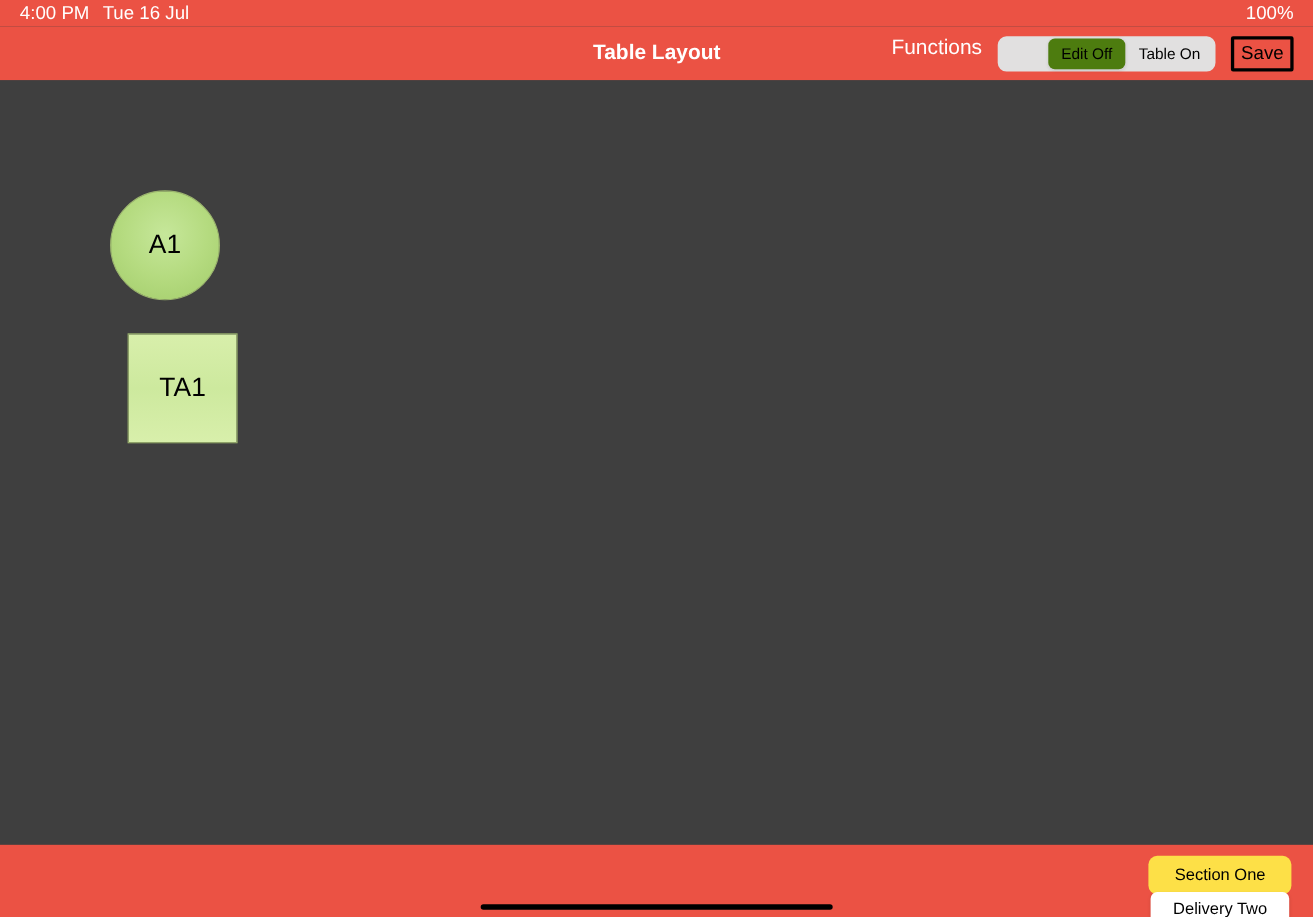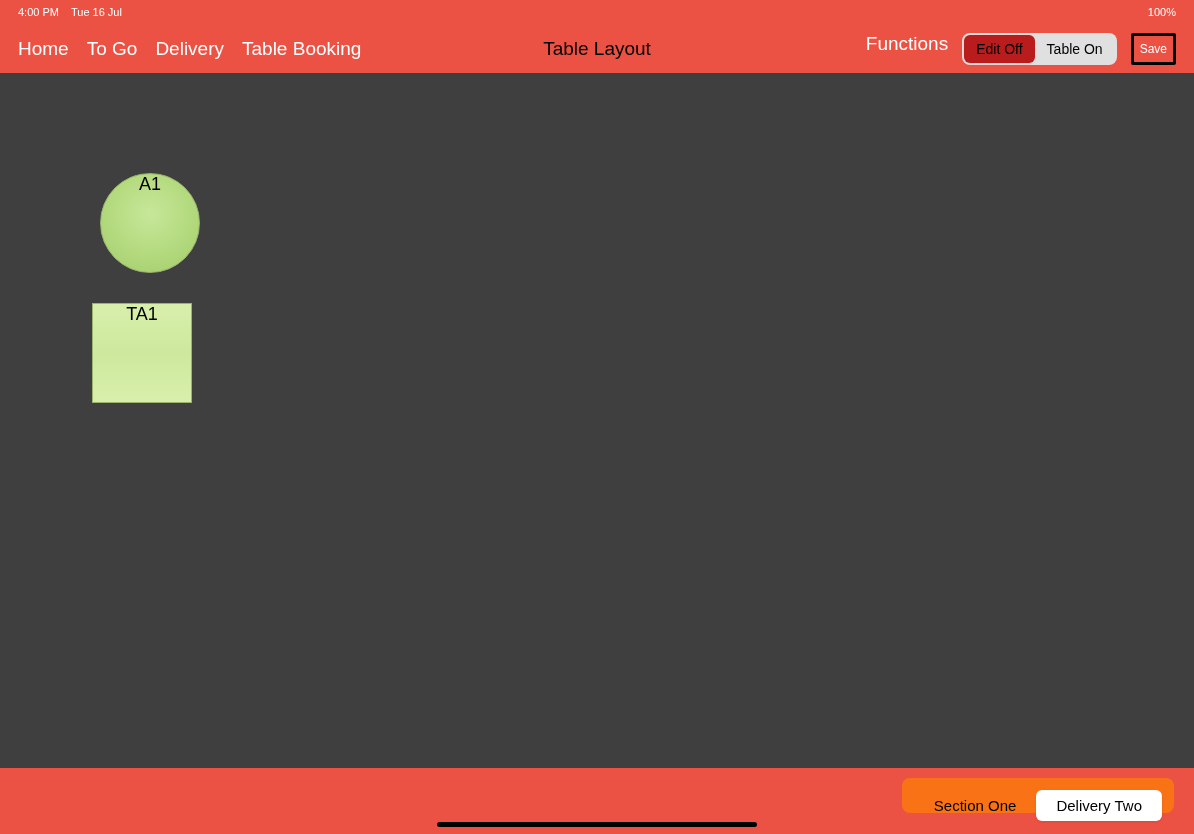--- a/index.html
+++ b/index.html
@@ -15,21 +15,21 @@
       background: #3f3f3f;
     }
     .status-bar {
       height: 24px;
       background: #eb5244;
       display: flex;
       align-items: center;
       justify-content: space-between;
       padding: 0 18px;
       color: #fff;
-      font-size: 11px;
+      font-size: 17px;
       font-weight: 500;
     }
     .status-left {
       display: flex;
       gap: 12px;
       align-items: center;
     }
     .status-right {
       display: flex;
       gap: 6px;
@@ -52,23 +52,23 @@
     .nav-link {
       color: #fff;
       font-size: 19px;
       font-weight: 400;
       cursor: pointer;
     }
     .nav-title {
       position: absolute;
       left: 50%;
       transform: translateX(-50%);
-      color: #000000;
+      color: #ffffff;
       font-size: 19px;
-      font-weight: 400;
+      font-weight: 700;
     }
     .nav-right {
       margin-left: auto;
       display: flex;
       gap: 14px;
     }
     .segmented {
       display: flex;
       background: #e1e0e0;
       border-radius: 8px;
@@ -80,46 +80,47 @@
       background: transparent;
       padding: 0 12px;
       font-size: 14px;
       border-radius: 6px;
       cursor: pointer;
       color: #000;
       height: 28px;
       line-height: 28px;
     }
     .seg-btn.selected {
-      background: #b91c1c;
+      background: #4d7c0f;
       box-shadow: 0 1px 3px rgba(0,0,0,0.1);
+      margin-left: 44px;
     }
     .save-btn {
       border: 3px solid #000;
       background: #eb5244;
-      color: #ffffff;
-      font-size: 12px;
+      color: #000000;
+      font-size: 17px;
       padding: 3px 6px;
       cursor: pointer;
       border-radius: 2px;
       line-height: 1;
       height: 32px;
     }
     .canvas-area {
       position: relative;
       width: 100%;
       height: calc(834px - 24px - 49px - 66px);
       background: #3f3f3f;
     }
     .table-shape {
       position: absolute;
       display: flex;
-      align-items: flex-start;
+      align-items: center;
       justify-content: center;
-      font-size: 18px;
+      font-size: 24px;
       color: #000;
       cursor: pointer;
       border: 1px solid #9ab36d;
     }
     .table-circle {
       width: 100px;
       height: 100px;
       border-radius: 50%;
       background: radial-gradient(circle at 50% 40%, #c6e79a 0%, #b5db80 50%, #a2cc6a 100%);
     }
@@ -132,24 +133,25 @@
       height: 66px;
       background: #eb5244;
       display: flex;
       align-items: flex-start;
       justify-content: flex-end;
       padding: 10px 20px 0 20px;
       position: relative;
     }
     .section-segmented {
       display: flex;
-      background: #f97316;
+      background: #fde047;
       border-radius: 8px;
-      padding: 12px;
+      padding: 2px;
       height: 35px;
+      flex-direction: column;
     }
     .section-btn {
       border: none;
       background: transparent;
       padding: 0 20px;
       font-size: 15px;
       border-radius: 6px;
       cursor: pointer;
       color: #000;
       height: 31px;
@@ -191,42 +193,36 @@
     <span class="battery-icon">
       <svg width="28" height="13" viewBox="0 0 28 13">
           <rect x="0.5" y="0.5" width="24" height="12" rx="3" fill="#fff" stroke="#fff"></rect>
           <rect x="26" y="4" width="2" height="5" rx="1" fill="#fff"></rect>
         </svg>
     </span>
   </div>
 </div>
 
 <div class="nav-bar">
-  <div class="nav-left">
-    <span class="nav-link">Home</span>
-    <span class="nav-link">To Go</span>
-    <span class="nav-link">Delivery</span>
-    <span class="nav-link">Table Booking</span>
-  </div>
   <div class="nav-title">Table Layout</div>
   <div class="nav-right">
     <span class="nav-link">Functions</span>
     <div class="segmented">
       <button class="seg-btn selected">Edit Off</button>
       <button class="seg-btn">Table On</button>
     </div>
     <button class="save-btn">Save</button>
   </div>
 </div>
 
 <div class="canvas-area" id="canvas">
     <div class="table-shape table-circle" style="left: 100px; top: 100px;">
       <span>A1</span>
     </div>
-    <div class="table-shape table-square" style="left: 92px; top: 230px;">
+    <div class="table-shape table-square" style="left: 116px; top: 230px;">
       <span>TA1</span>
     </div>
   </div>
 
 <div class="bottom-bar">
   <div class="section-segmented" id="sections">
       <button class="section-btn">Section One</button>
       <button class="section-btn selected">Delivery Two</button>
     </div>
   <div class="home-indicator"></div>

